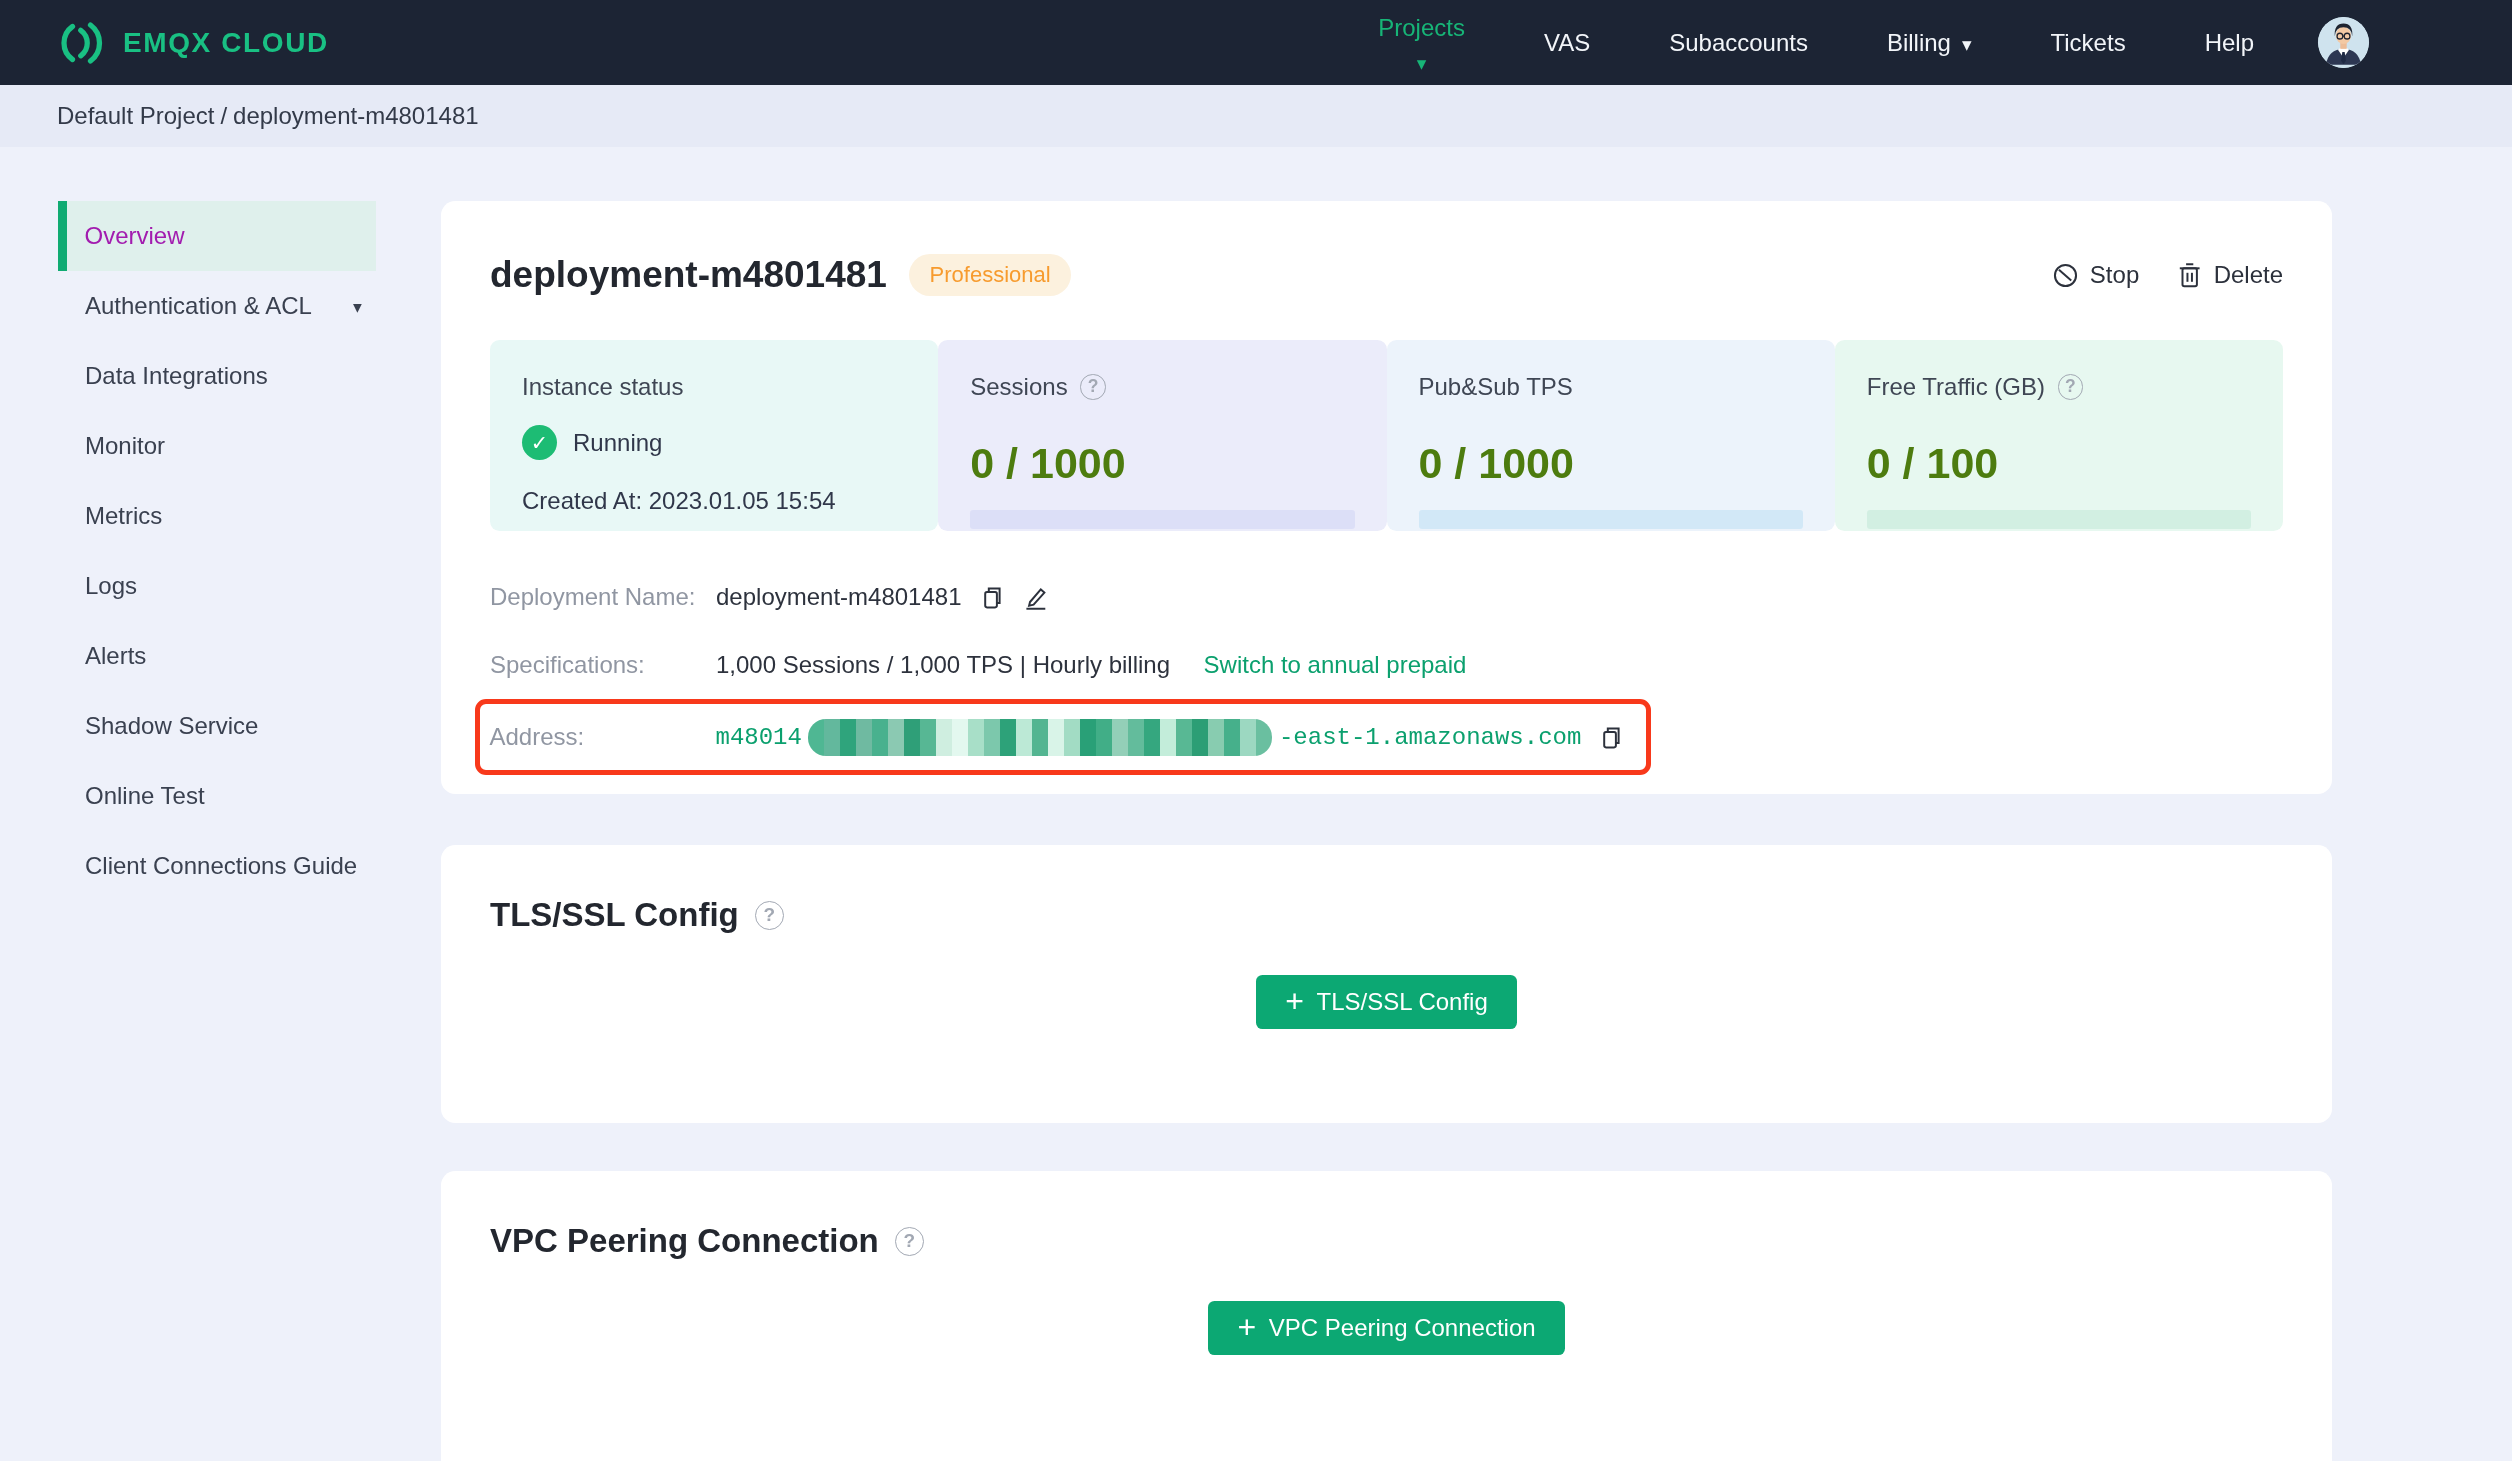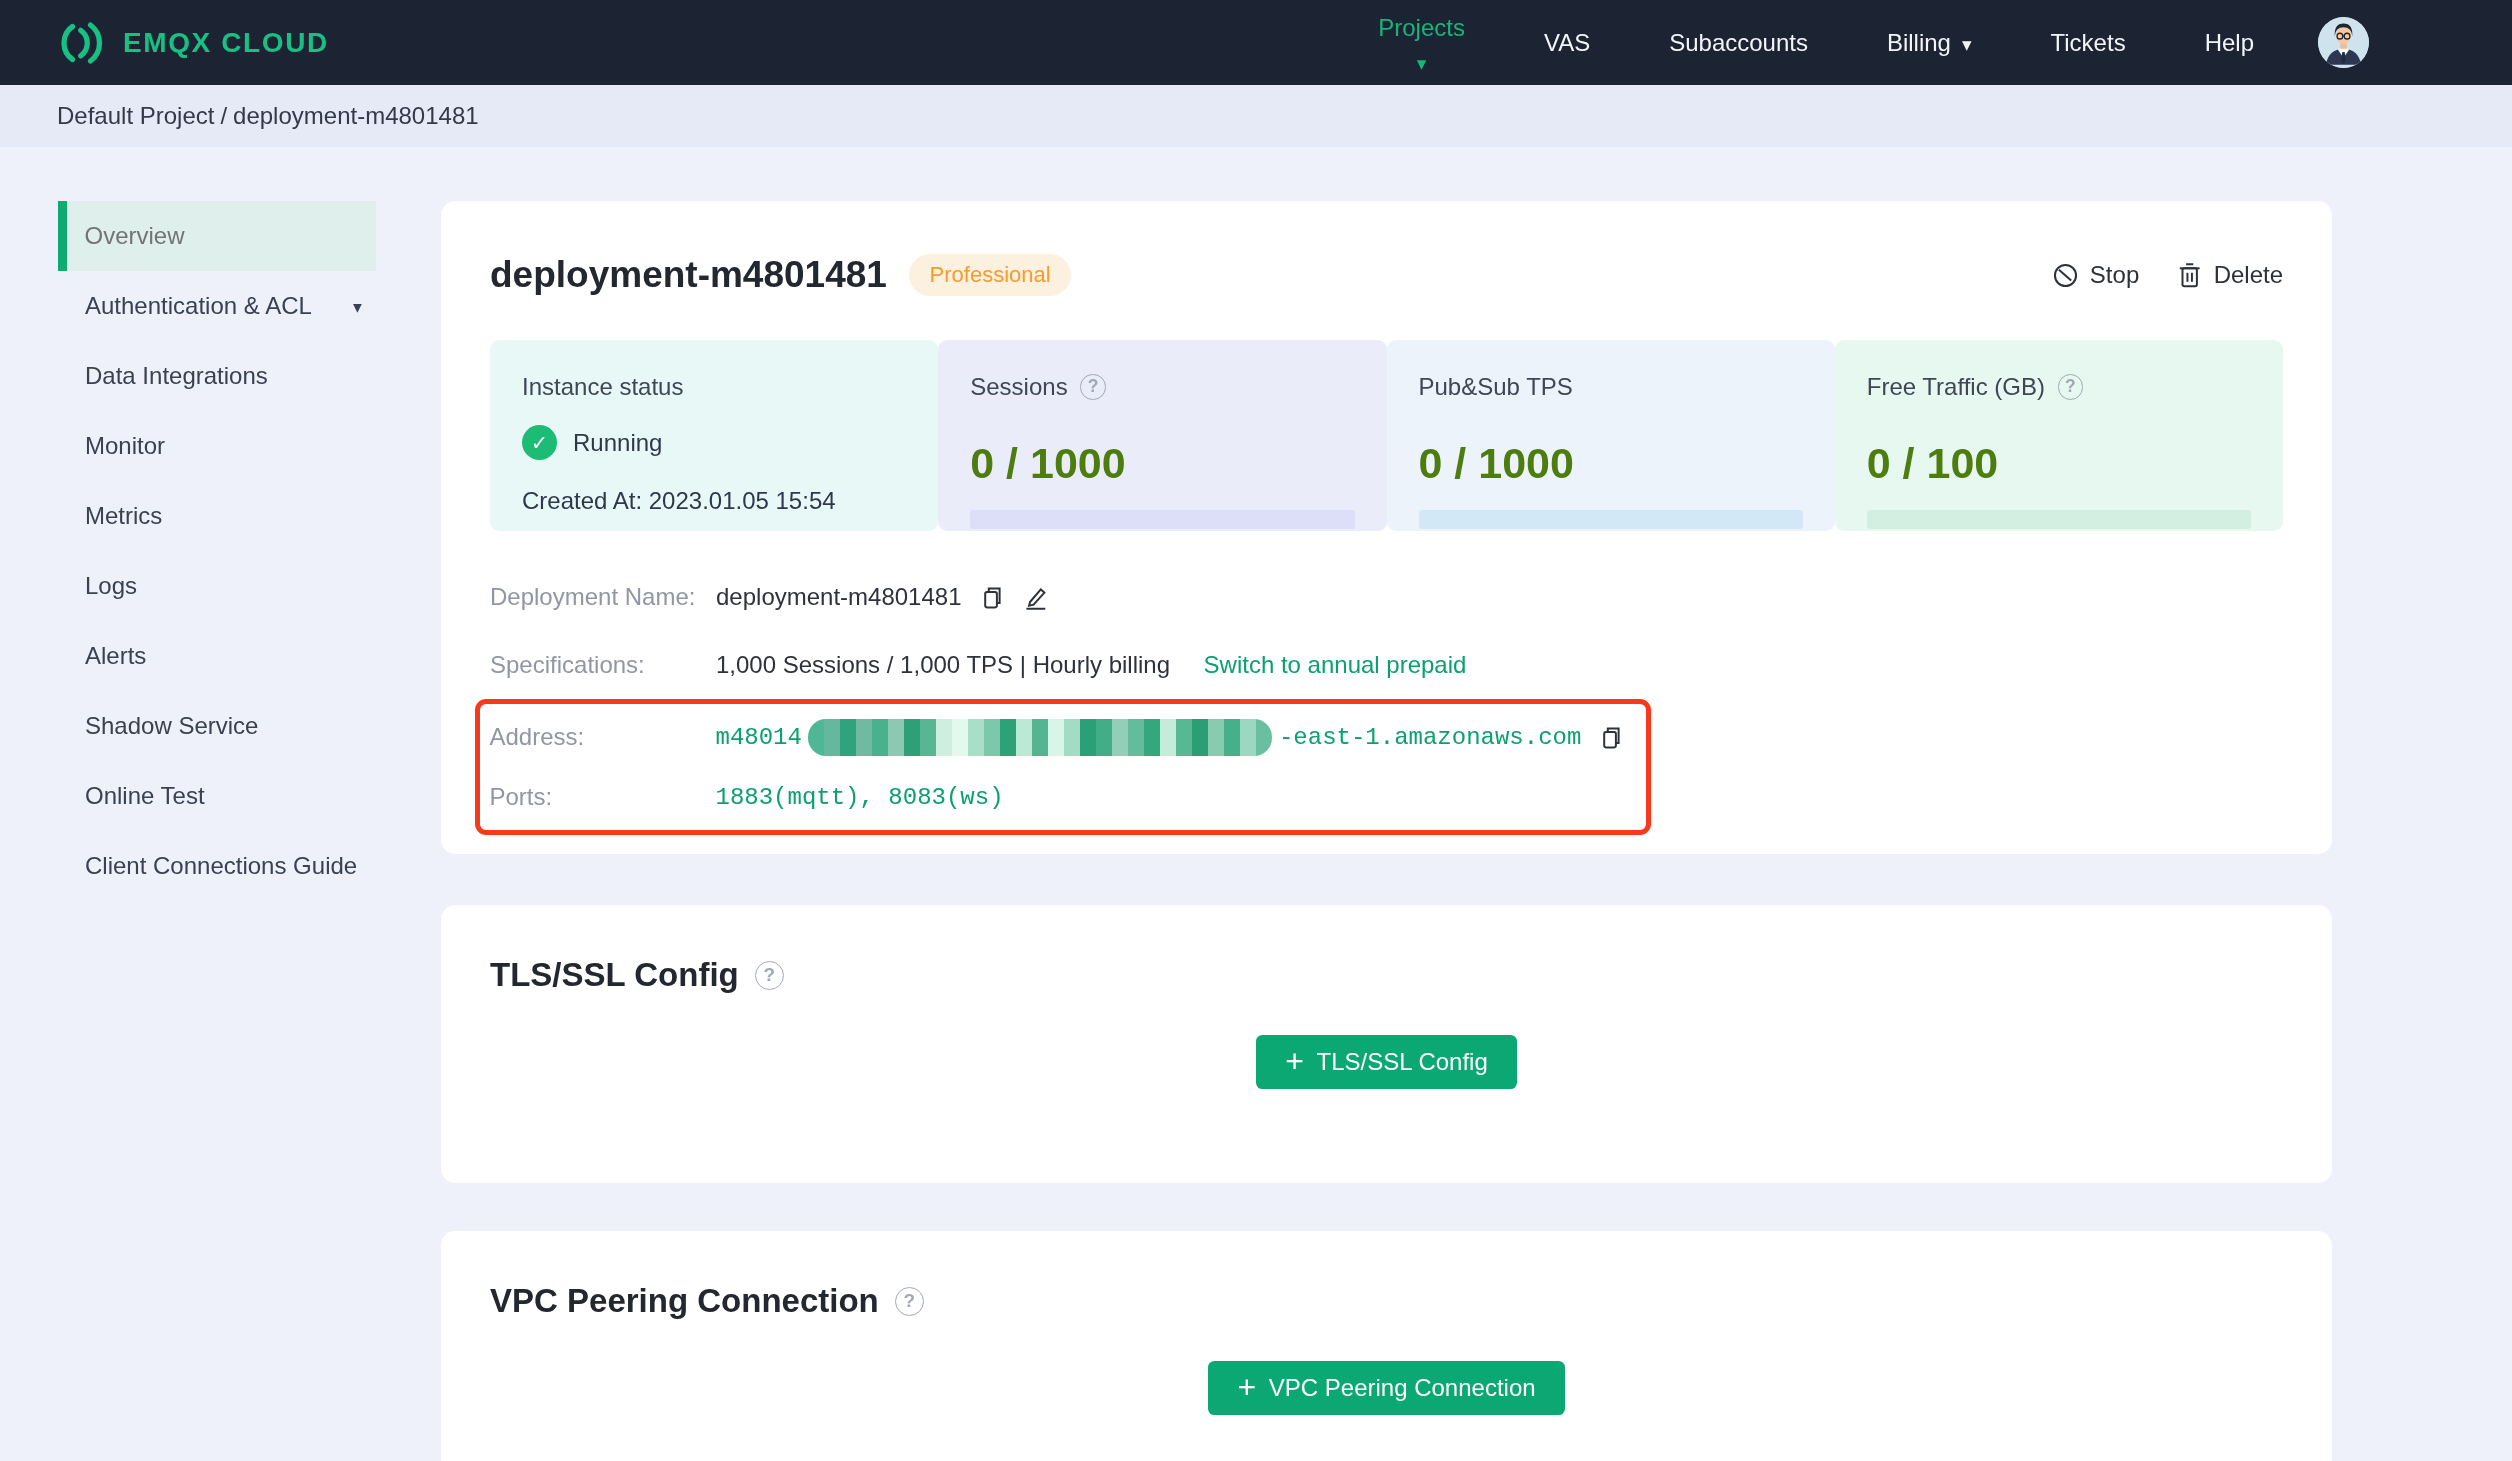--- a/index.html
+++ b/index.html
@@ -30,21 +30,21 @@
     padding-left:57px; font-size:24px; color:#333a49; gap:6px;
   }
   
   .content { display:flex; height:1315px; }
   .sidebar { width:441px; flex:none; padding-top:54px; }
   .side-item {
     width:318px; height:70px; margin-left:58px; display:flex; align-items:center;
     font-size:24px; color:#3a4150; padding-left:27px; cursor:pointer;
   }
   .side-item.active {
-    background:#dff0ec; color:#737373; border-left:9.5px solid #10ab72; padding-left:17.5px;
+    background:#dff0ec; color:#a21caf; border-left:9.5px solid #10ab72; padding-left:17.5px;
   }
   .side-item .caret { margin-left:auto; margin-right:14.3px; color:#3a4150; font-size:17.5px; }
   .main { width:1891px; flex:none; padding-top:54px; }
   .card { background:#ffffff; border-radius:14.3px; }
   
   .card-overview { padding:46px 49px 19px 49px; }
   .card-head { display:flex; align-items:center; height:56px; margin-bottom:37px; }
   .deploy-title { font-size:37px; font-weight:700; color:#23272f; }
   .badge {
     margin-left:22px; background:#fcf1de; color:#f79b2e; font-size:22px;
@@ -325,24 +325,20 @@
                 </span>
               <span class="green" style="margin-left:-9.5px;">-east-1.amazonaws.com</span>
               <span class="icon-btn">
                 <svg width="27" height="27" viewBox="0 0 30 30" fill="none" stroke="currentColor" stroke-width="2.2">
                   <rect x="8" y="9" width="13" height="17" rx="2"></rect>
                   <path d="M12 9 V5 H24 V21 H21"></path>
                 </svg>
               </span>
             </span>
           </div>
-          <div class="info-row">
-            <span class="info-label">Ports:</span>
-            <span class="info-value green">1883(mqtt), 8083(ws)</span>
-          </div>
         </div>
       </div>
     </div>
 
     <div class="card card-section card-tls">
       <div class="section-head">
         <span class="section-title">TLS/SSL Config</span>
         <span class="help-icon">?</span>
       </div>
       <button class="primary-btn">

